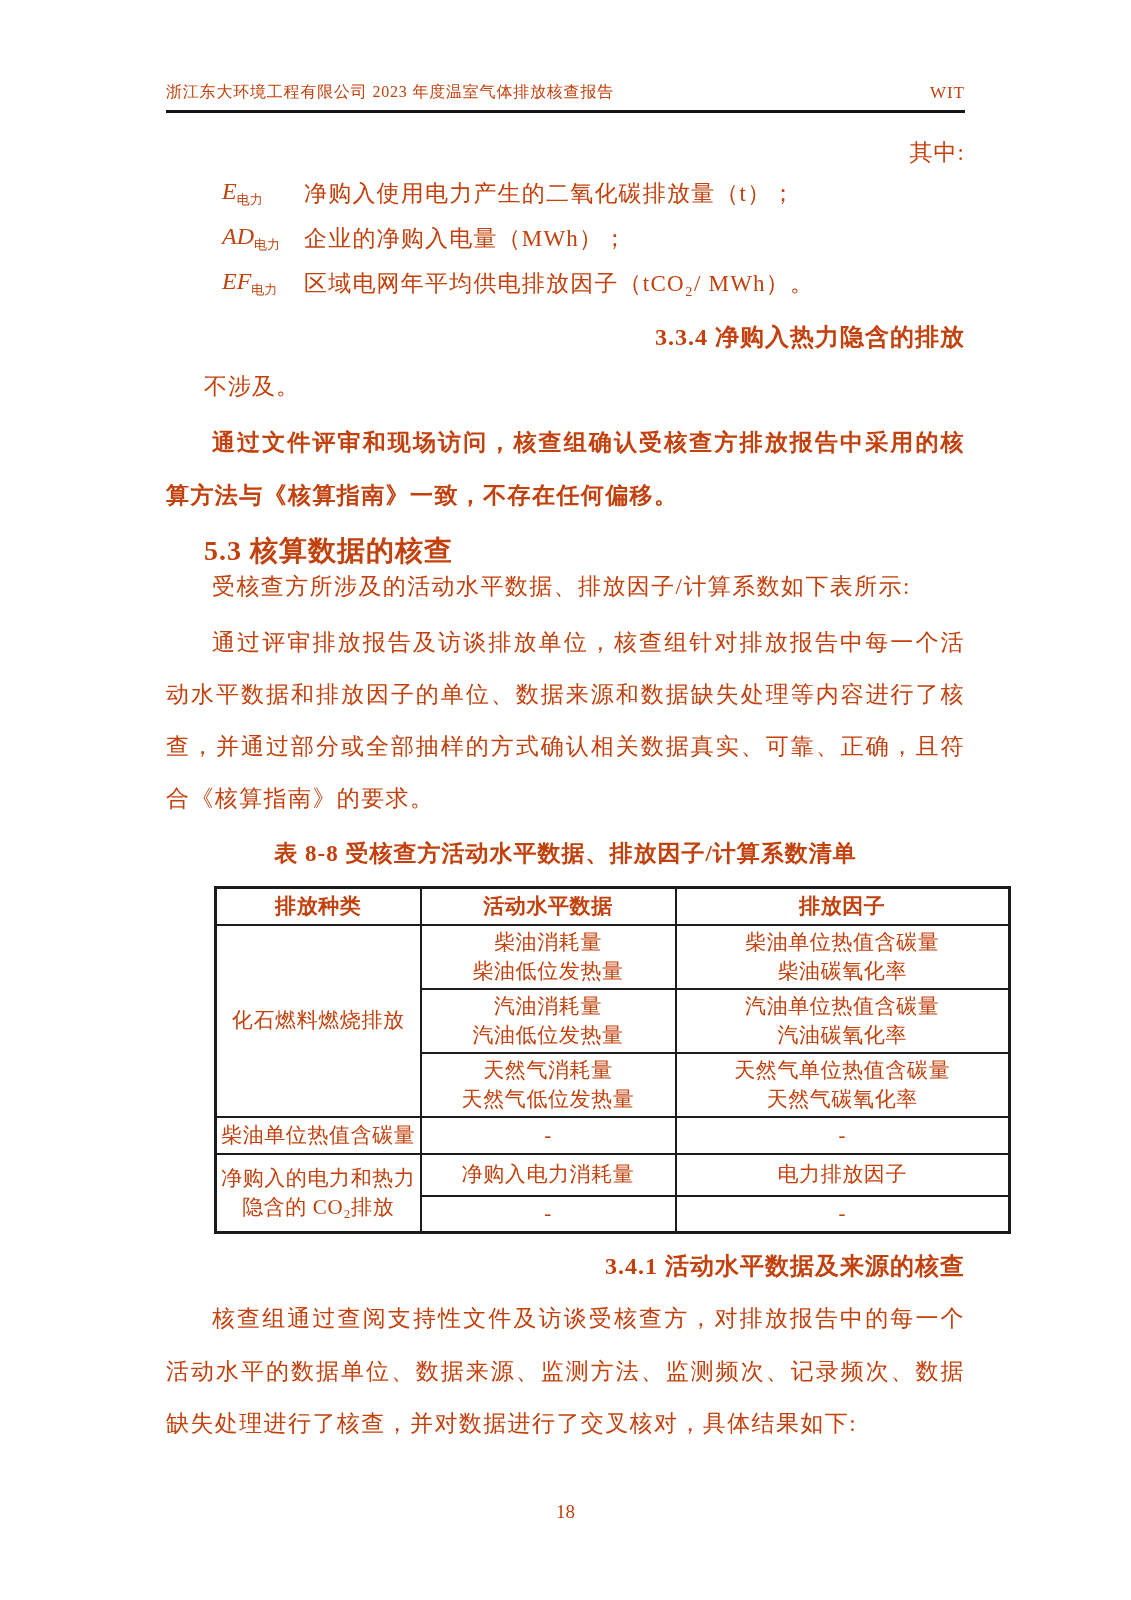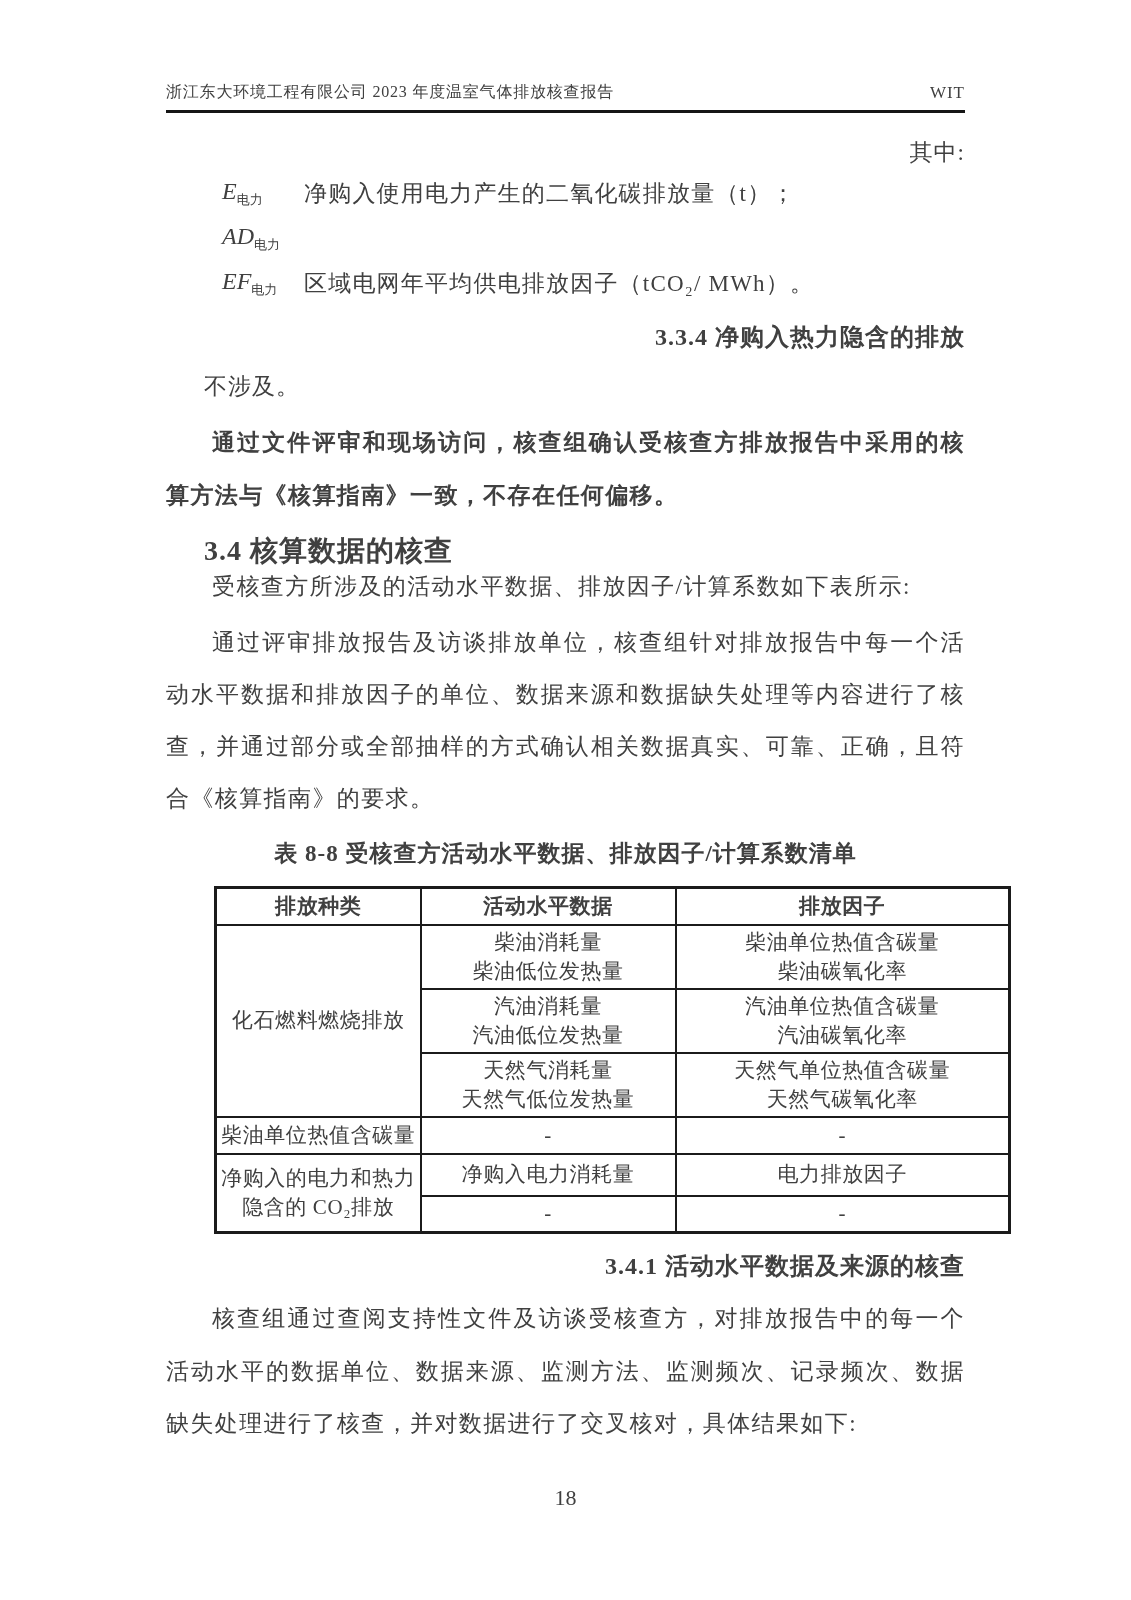--- a/index.html
+++ b/index.html
@@ -3,21 +3,21 @@
 <meta charset="utf-8">
 <style>
   * { margin: 0; padding: 0; box-sizing: border-box; }
   html, body { background: #9a9a9a; }
   .page {
     position: relative;
     width: 1131px;
     height: 1600px;
     margin: 0 auto;
     background: #ffffff;
-    color: #404040;
+    color: #c2410c;
     font-family: "Liberation Serif", "DejaVu Serif", serif;
     padding: 0 166px;
     overflow: hidden;
   }
   
   .page-header {
     display: flex;
     justify-content: space-between;
     align-items: flex-end;
     padding-top: 82px;
@@ -127,23 +127,23 @@
   .data-table { border: 3px solid #1b1b1b; }
   .data-table th { font-weight: bold; height: 37px; line-height: 24px; }
   .row-two { height: 60px; }
   .row-single { height: 37px; line-height: 26px; }
   .thin-bottom { border-bottom-width: 1px; }
   .group-sep { border-bottom-width: 3px; }
   
   .h-sub-341 { margin-top: 17px; }
   .para-341 { margin-top: 12px; line-height: 52.5px; }
   .page-number {
-    margin-top: 34px;
+    margin-top: 50px;
     text-align: center;
-    font-size: 22px;
+    font-size: 19px;
   }
 </style>
 </head>
 <body>
 
 <div class="page">
 
   <div class="page-header">
     <span class="title">浙江东大环境工程有限公司 2023 年度温室气体排放核查报告</span>
     <span class="brand">WIT</span>
@@ -151,34 +151,35 @@
 
   <div class="intro-label">其中:</div>
 
   <div class="defs">
     <div class="def-row">
       <span class="def-symbol"><i>E</i><span class="sub">电力</span></span>
       <span class="def-text">净购入使用电力产生的二氧化碳排放量（t）；</span>
     </div>
     <div class="def-row">
       <span class="def-symbol"><i>AD</i><span class="sub">电力</span></span>
+      <span class="def-text">企业的净购入电量（MWh）；</span>
     </div>
     <div class="def-row">
       <span class="def-symbol"><i>EF</i><span class="sub">电力</span></span>
       <span class="def-text">区域电网年平均供电排放因子（tCO₂/ MWh）。</span>
     </div>
   </div>
 
   <div class="h-sub">3.3.4 净购入热力隐含的排放</div>
 
   <div class="not-involved">不涉及。</div>
 
   <p class="para indent bold bold-para">通过文件评审和现场访问，核查组确认受核查方排放报告中采用的核算方法与《核算指南》一致，不存在任何偏移。</p>
 
-  <div class="h-main">3.4 核算数据的核查</div>
+  <div class="h-main">5.3 核算数据的核查</div>
 
   <p class="para indent table-intro">受核查方所涉及的活动水平数据、排放因子/计算系数如下表所示:</p>
 
   <p class="para indent para-34">通过评审排放报告及访谈排放单位，核查组针对排放报告中每一个活动水平数据和排放因子的单位、数据来源和数据缺失处理等内容进行了核查，并通过部分或全部抽样的方式确认相关数据真实、可靠、正确，且符合《核算指南》的要求。</p>
 
   <div class="table-caption">表 8-8 受核查方活动水平数据、排放因子/计算系数清单</div>
 
   <table class="data-table">
     <colgroup>
       <col style="width:205px">

